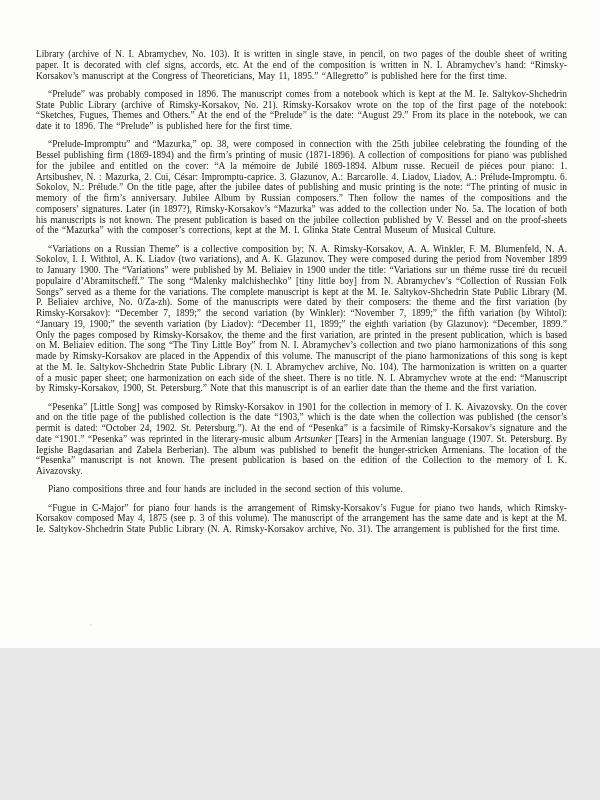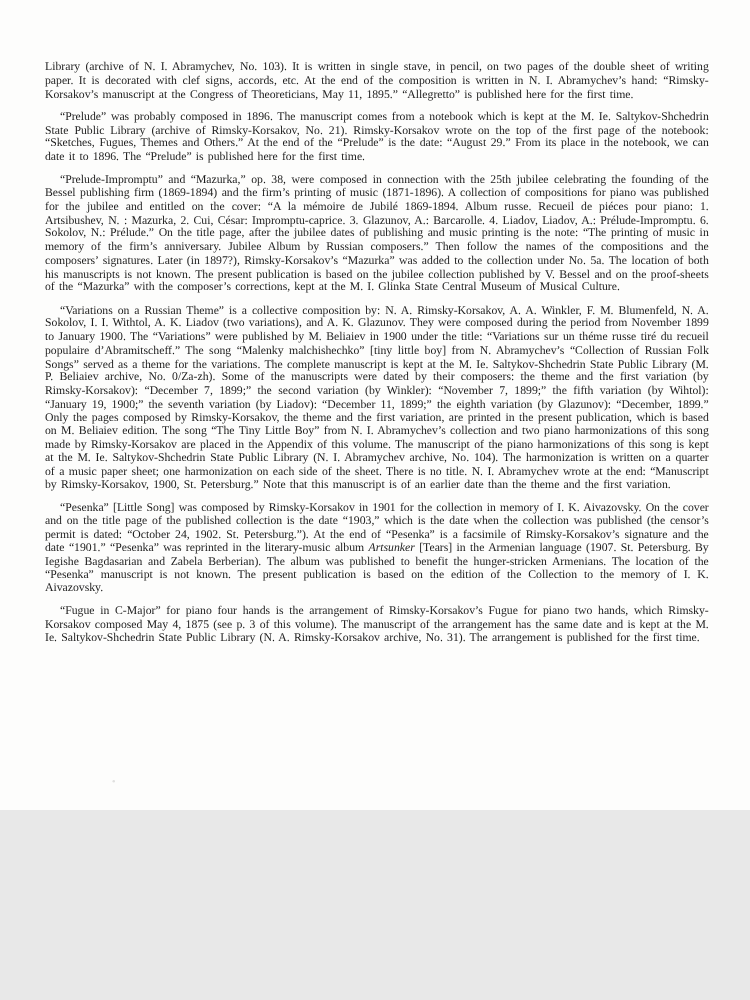--- a/index.html
+++ b/index.html
@@ -55,20 +55,21 @@
 </head>
 <body>
 
 <div class="page">
   <main class="text-block">
     <p class="no-indent">Library (archive of N. I. Abramychev, No. 103). It is written in single stave, in pencil, on two pages of the double sheet of writing paper. It is decorated with clef signs, accords, etc. At the end of the composition is written in N. I. Abramychev’s hand: “Rimsky-Korsakov’s manuscript at the Congress of Theoreticians, May 11, 1895.” “Allegretto” is published here for the first time.</p>
     <p>“Prelude” was probably composed in 1896. The manuscript comes from a notebook which is kept at the M. Ie. Saltykov-Shchedrin State Public Library (archive of Rimsky-Korsakov, No. 21). Rimsky-Korsakov wrote on the top of the first page of the notebook: “Sketches, Fugues, Themes and Others.” At the end of the “Prelude” is the date: “August 29.” From its place in the notebook, we can date it to 1896. The “Prelude” is published here for the first time.</p>
     <p>“Prelude-Impromptu” and “Mazurka,” op. 38, were composed in connection with the 25th jubilee celebrating the founding of the Bessel publishing firm (1869-1894) and the firm’s printing of music (1871-1896). A collection of compositions for piano was published for the jubilee and entitled on the cover: “A la mémoire de Jubilé 1869-1894. Album russe. Recueil de piéces pour piano: 1. Artsibushev, N. : Mazurka, 2. Cui, César: Impromptu-caprice. 3. Glazunov, A.: Barcarolle. 4. Liadov, Liadov, A.: Prélude-Impromptu. 6. Sokolov, N.: Prélude.” On the title page, after the jubilee dates of publishing and music printing is the note: “The printing of music in memory of the firm’s anniversary. Jubilee Album by Russian composers.” Then follow the names of the compositions and the composers’ signatures. Later (in 1897?), Rimsky-Korsakov’s “Mazurka” was added to the collection under No. 5a. The location of both his manuscripts is not known. The present publication is based on the jubilee collection published by V. Bessel and on the proof-sheets of the “Mazurka” with the composer’s corrections, kept at the M. I. Glinka State Central Museum of Musical Culture.</p>
     <p>“Variations on a Russian Theme” is a collective composition by: N. A. Rimsky-Korsakov, A. A. Winkler, F. M. Blumenfeld, N. A. Sokolov, I. I. Withtol, A. K. Liadov (two variations), and A. K. Glazunov. They were composed during the period from November 1899 to January 1900. The “Variations” were published by M. Beliaiev in 1900 under the title: “Variations sur un théme russe tiré du recueil populaire d’Abramitscheff.” The song “Malenky malchishechko” [tiny little boy] from N. Abramychev’s “Collection of Russian Folk Songs” served as a theme for the variations. The complete manuscript is kept at the M. Ie. Saltykov-Shchedrin State Public Library (M. P. Beliaiev archive, No. 0/Za-zh). Some of the manuscripts were dated by their composers: the theme and the first variation (by Rimsky-Korsakov): “December 7, 1899;” the second variation (by Winkler): “November 7, 1899;” the fifth variation (by Wihtol): “January 19, 1900;” the seventh variation (by Liadov): “December 11, 1899;” the eighth variation (by Glazunov): “December, 1899.” Only the pages composed by Rimsky-Korsakov, the theme and the first variation, are printed in the present publication, which is based on M. Beliaiev edition. The song “The Tiny Little Boy” from N. I. Abramychev’s collection and two piano harmonizations of this song made by Rimsky-Korsakov are placed in the Appendix of this volume. The manuscript of the piano harmonizations of this song is kept at the M. Ie. Saltykov-Shchedrin State Public Library (N. I. Abramychev archive, No. 104). The harmonization is written on a quarter of a music paper sheet; one harmonization on each side of the sheet. There is no title. N. I. Abramychev wrote at the end: “Manuscript by Rimsky-Korsakov, 1900, St. Petersburg.” Note that this manuscript is of an earlier date than the theme and the first variation.</p>
     <p>“Pesenka” [Little Song] was composed by Rimsky-Korsakov in 1901 for the collection in memory of I. K. Aivazovsky. On the cover and on the title page of the published collection is the date “1903,” which is the date when the collection was published (the censor’s permit is dated: “October 24, 1902. St. Petersburg.”). At the end of “Pesenka” is a facsimile of Rimsky-Korsakov’s signature and the date “1901.” “Pesenka” was reprinted in the literary-music album <i>Artsunker</i> [Tears] in the Armenian language (1907. St. Petersburg. By Iegishe Bagdasarian and Zabela Berberian). The album was published to benefit the hunger-stricken Armenians. The location of the “Pesenka” manuscript is not known. The present publication is based on the edition of the Collection to the memory of I. K. Aivazovsky.</p>
+    <p>Piano compositions three and four hands are included in the second section of this volume.</p>
     <p>“Fugue in C-Major” for piano four hands is the arrangement of Rimsky-Korsakov’s Fugue for piano two hands, which Rimsky-Korsakov composed May 4, 1875 (see p. 3 of this volume). The manuscript of the arrangement has the same date and is kept at the M. Ie. Saltykov-Shchedrin State Public Library (N. A. Rimsky-Korsakov archive, No. 31). The arrangement is published for the first time.</p>
   </main>
 
   <div class="plate">K 5291</div>
 
   <span class="speck s1"></span>
   <span class="speck s2"></span>
   <span class="speck s3"></span>
 </div>
 

